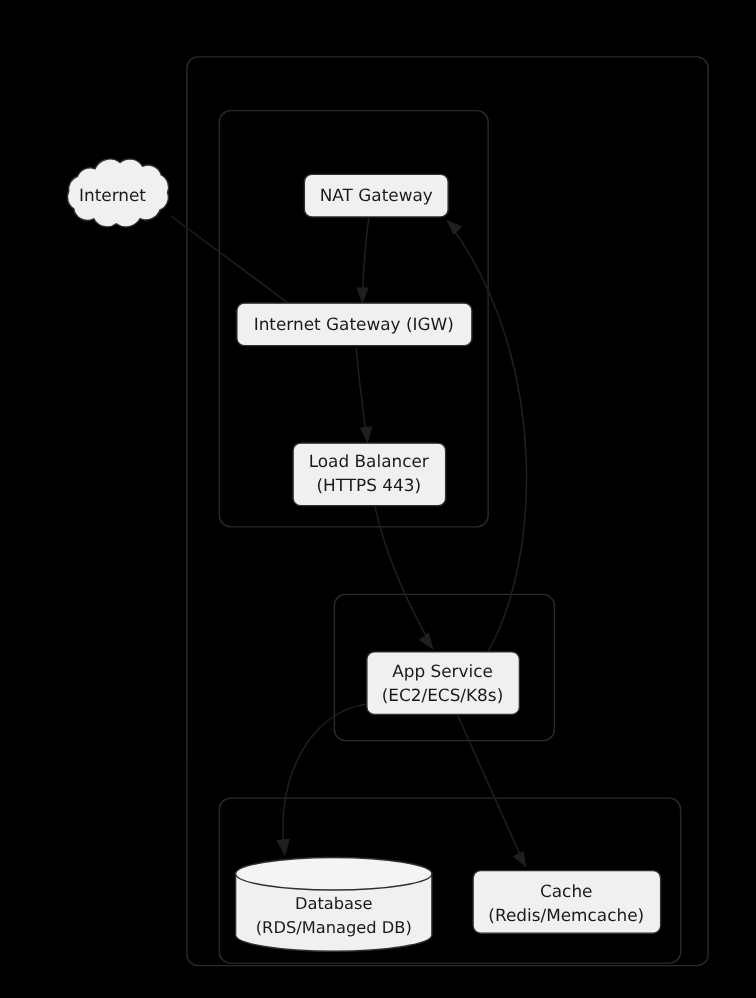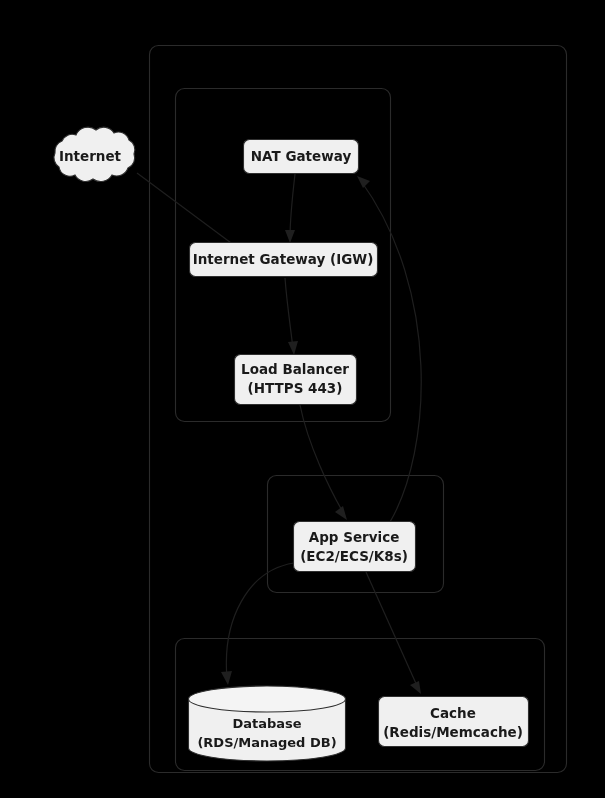--- a/index.html
+++ b/index.html
@@ -8,21 +8,20 @@
     padding: 0;
     background: #000000;
   }
   #stage {
     position: relative;
     width: 605px;
     height: 798px;
     background: #000000;
     overflow: hidden;
     font-family: "DejaVu Sans", "Liberation Sans", sans-serif;
-    font-weight: bold;
   }
   #diagram-svg {
     position: absolute;
     left: 0;
     top: 0;
     width: 605px;
     height: 798px;
     display: block;
   }
   .node-label {

